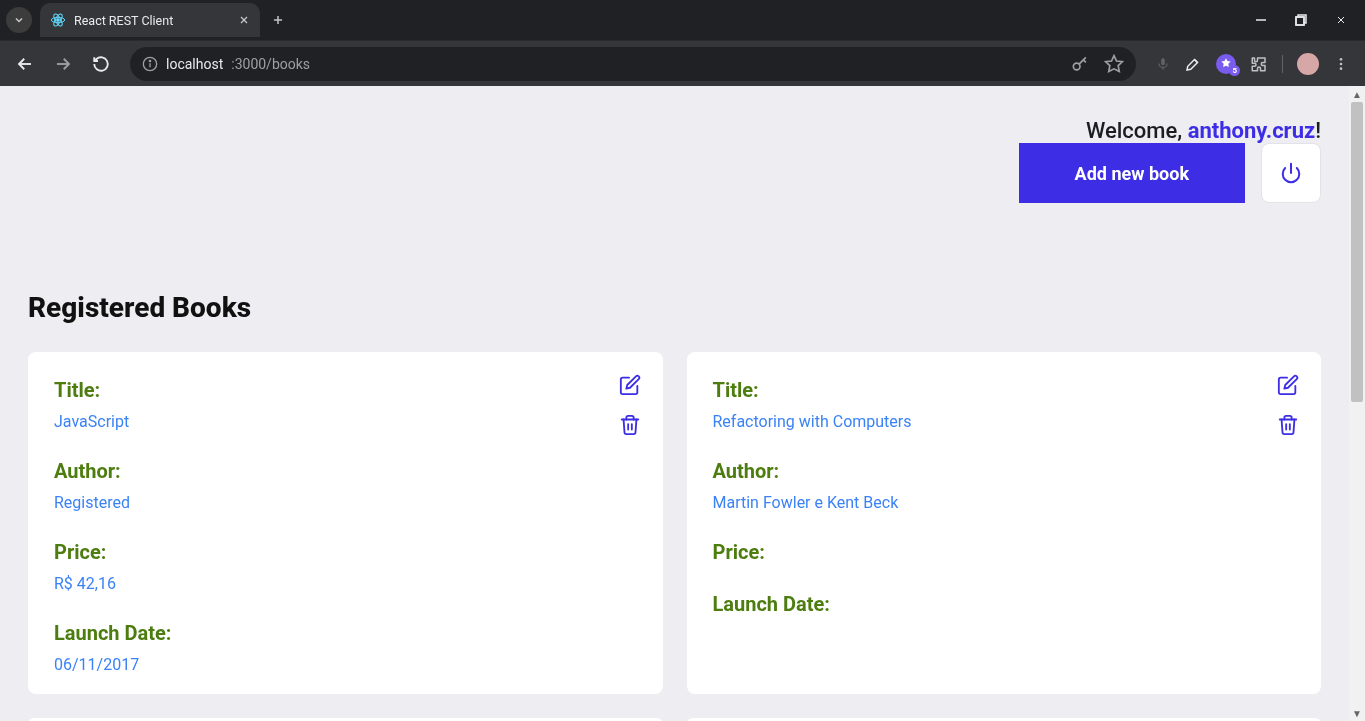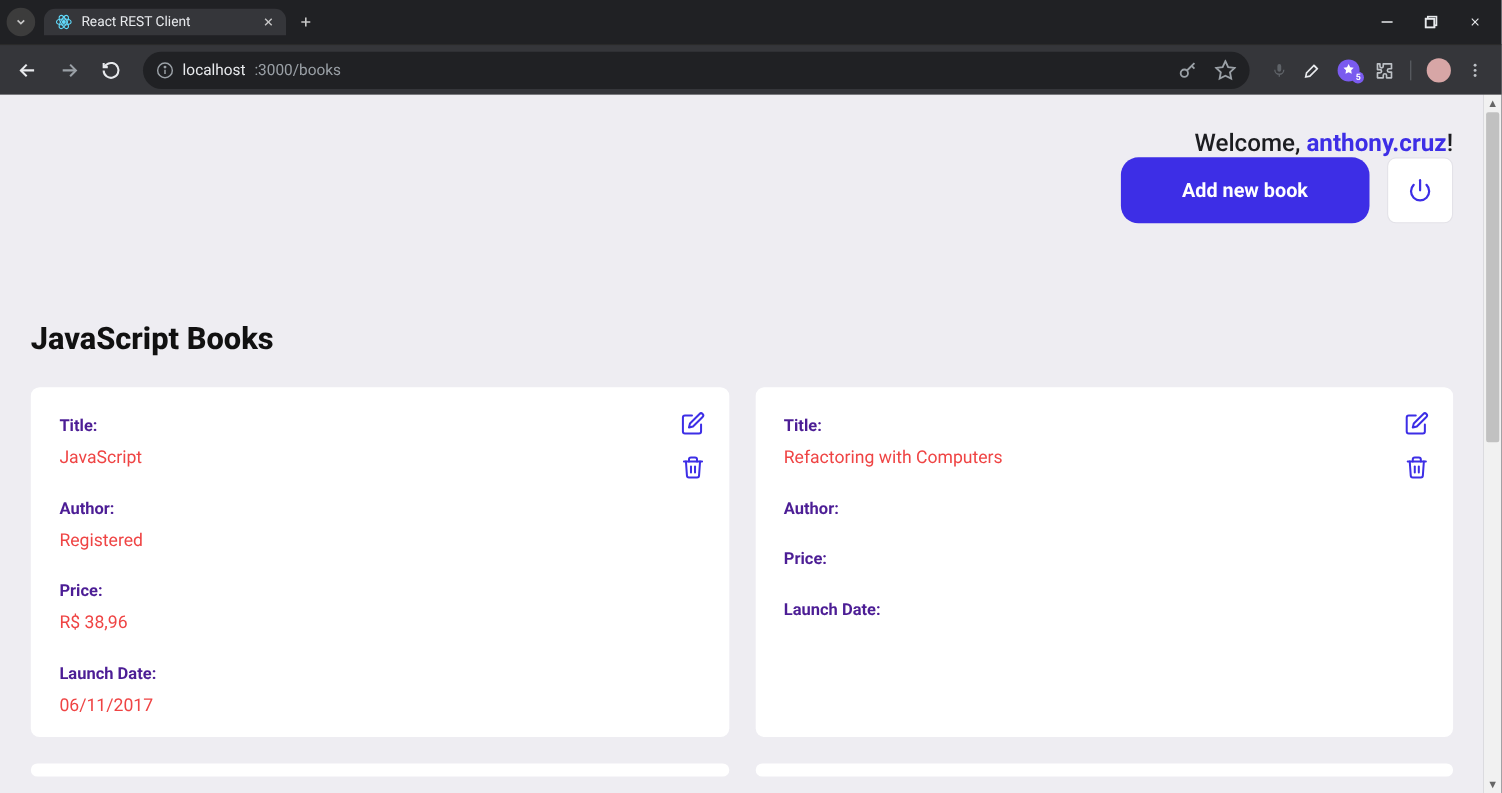--- a/index.html
+++ b/index.html
@@ -10,21 +10,21 @@
 .browser-chrome { background: #202124; }
 .tab-strip {
   display: flex; align-items: center; height: 40px; padding-left: 6px; gap: 4px;
 }
 .dropdown-chip {
   width: 26px; height: 26px; border-radius: 50%; background: #3c3c3c;
   display: flex; align-items: center; justify-content: center; margin-right: 4px;
 }
 .tab {
   display: flex; align-items: center; background: #35363a; color: #e8eaed;
-  height: 24px; border-radius: 10px 10px 0 0; padding: 0 10px; min-width: 220px;
+  height: 34px; border-radius: 10px 10px 0 0; padding: 0 10px; min-width: 220px;
   gap: 8px; font-size: 12.5px;
 }
 .tab .favicon { width: 16px; height: 16px; color: #61dafb; }
 .tab .tab-close { margin-left: auto; color: #c7c7c7; display:flex; }
 .new-tab { color: #c7c7c7; width: 28px; height: 28px; display:flex; align-items:center; justify-content:center; border-radius:50%; }
 .window-controls { margin-left: auto; display:flex; gap: 20px; padding-right: 14px; color:#e8eaed; }
 .window-controls span { display:flex; align-items:center; justify-content:center; width:20px; height:20px; }
 
 .toolbar {
   display:flex; align-items:center; height:46px; background:#35363a; padding:0 8px;
@@ -65,43 +65,43 @@
 .page {
   position:absolute; left:0; right:16px; top:0; bottom:0; overflow:hidden;
   background:#eeedf2; color:#1c1d21;
 }
 .page-inner { padding: 32px 28px 0 28px; }
 .header-row { display:flex; align-items:flex-end; justify-content:space-between;flex-direction:column; }
 .welcome { font-size:22px; font-weight:500; color:#1c1d21; }
 .welcome a { color:#3d2ee6; font-weight:700; text-decoration:none; }
 .header-actions { display:flex; gap:16px; }
 .btn-primary {
-  background:#3d2ee6; color:#fff; border:none; border-radius:16px;
+  background:#3d2ee6; color:#fff; border:none; border-radius:0;
   font-size:18px; font-weight:700; padding:18px 56px; cursor:pointer;
   font-family:inherit;
 }
 .btn-power {
   width:60px; height:60px; border:1px solid #e3e2e8; border-radius:8px; background:#fff;
   display:flex; align-items:center; justify-content:center; color:#3d2ee6; cursor:pointer;
 }
 
 h1.section-title { font-size:28px; font-weight:800; margin-top:88px; margin-bottom:28px; color:#111; }
 
 .cards { display:grid; grid-template-columns:1fr 1fr; gap:24px; }
 .card {
   background:#fff; border-radius:8px; padding:26px 26px 20px 26px; position:relative;
 }
 .card-actions { position:absolute; right:18px; top:18px; display:flex; flex-direction:column; gap:10px; }
 .card-actions button {
   background:none; border:none; color:#3d2ee6; cursor:pointer; padding:4px;
 }
 .field { margin-bottom:28px; }
 .field:last-child { margin-bottom:0; }
-.field .label { font-size:15px; font-weight:700; color:#4c1d95; margin-bottom:10px; }
-.field .value { font-size:16px; color:#ef4444; }
+.field .label { font-size:20px; font-weight:700; color:#4d7c0f; margin-bottom:10px; }
+.field .value { font-size:16px; color:#3b82f6; }
 
 .cards-next-row { margin-top:24px; display:grid; grid-template-columns:1fr 1fr; gap:24px; }
 .card-stub { background:#fff; border-radius:8px; height:12px; }
 
 svg { display:block; }
 </style>
 </head>
 <body>
 
 <div class="browser-chrome">
@@ -251,21 +251,21 @@
           <button class="btn-primary">Add new book</button>
           <button class="btn-power">
             <svg width="22" height="22" viewBox="0 0 24 24" fill="none" stroke="currentColor" stroke-width="2.2" stroke-linecap="round">
                 <path d="M18.36 6.64a9 9 0 1 1-12.73 0"></path>
                 <line x1="12" y1="2" x2="12" y2="12"></line>
               </svg>
           </button>
         </div>
       </div>
 
-      <h1 class="section-title">JavaScript Books</h1>
+      <h1 class="section-title">Registered Books</h1>
 
       <div class="cards" id="cards">
   <div class="card">
     <div class="card-actions">
       <button>
         <svg width="22" height="22" viewBox="0 0 24 24" fill="none" stroke="currentColor" stroke-width="2" stroke-linecap="round" stroke-linejoin="round">
                   <path d="M11 4H4a2 2 0 0 0-2 2v14a2 2 0 0 0 2 2h14a2 2 0 0 0 2-2v-7"></path>
                   <path d="M18.5 2.5a2.12 2.12 0 0 1 3 3L12 15l-4 1 1-4 9.5-9.5z"></path>
                 </svg>
       </button>
@@ -282,21 +282,21 @@
     <div class="field">
       <div class="label">Title:</div>
       <div class="value">JavaScript</div>
     </div>
     <div class="field">
       <div class="label">Author:</div>
       <div class="value">Registered</div>
     </div>
     <div class="field">
       <div class="label">Price:</div>
-      <div class="value">R$ 38,96</div>
+      <div class="value">R$ 42,16</div>
     </div>
     <div class="field">
       <div class="label">Launch Date:</div>
       <div class="value">06/11/2017</div>
     </div>
   </div>
 
   <div class="card">
     <div class="card-actions">
       <button>
@@ -314,20 +314,21 @@
                   <path d="M8 6V4a2 2 0 0 1 2-2h4a2 2 0 0 1 2 2v2"></path>
                 </svg>
       </button>
     </div>
     <div class="field">
       <div class="label">Title:</div>
       <div class="value">Refactoring with Computers</div>
     </div>
     <div class="field">
       <div class="label">Author:</div>
+      <div class="value">Martin Fowler e Kent Beck</div>
     </div>
     <div class="field">
       <div class="label">Price:</div>
     </div>
     <div class="field">
       <div class="label">Launch Date:</div>
     </div>
   </div>
 </div>
 

